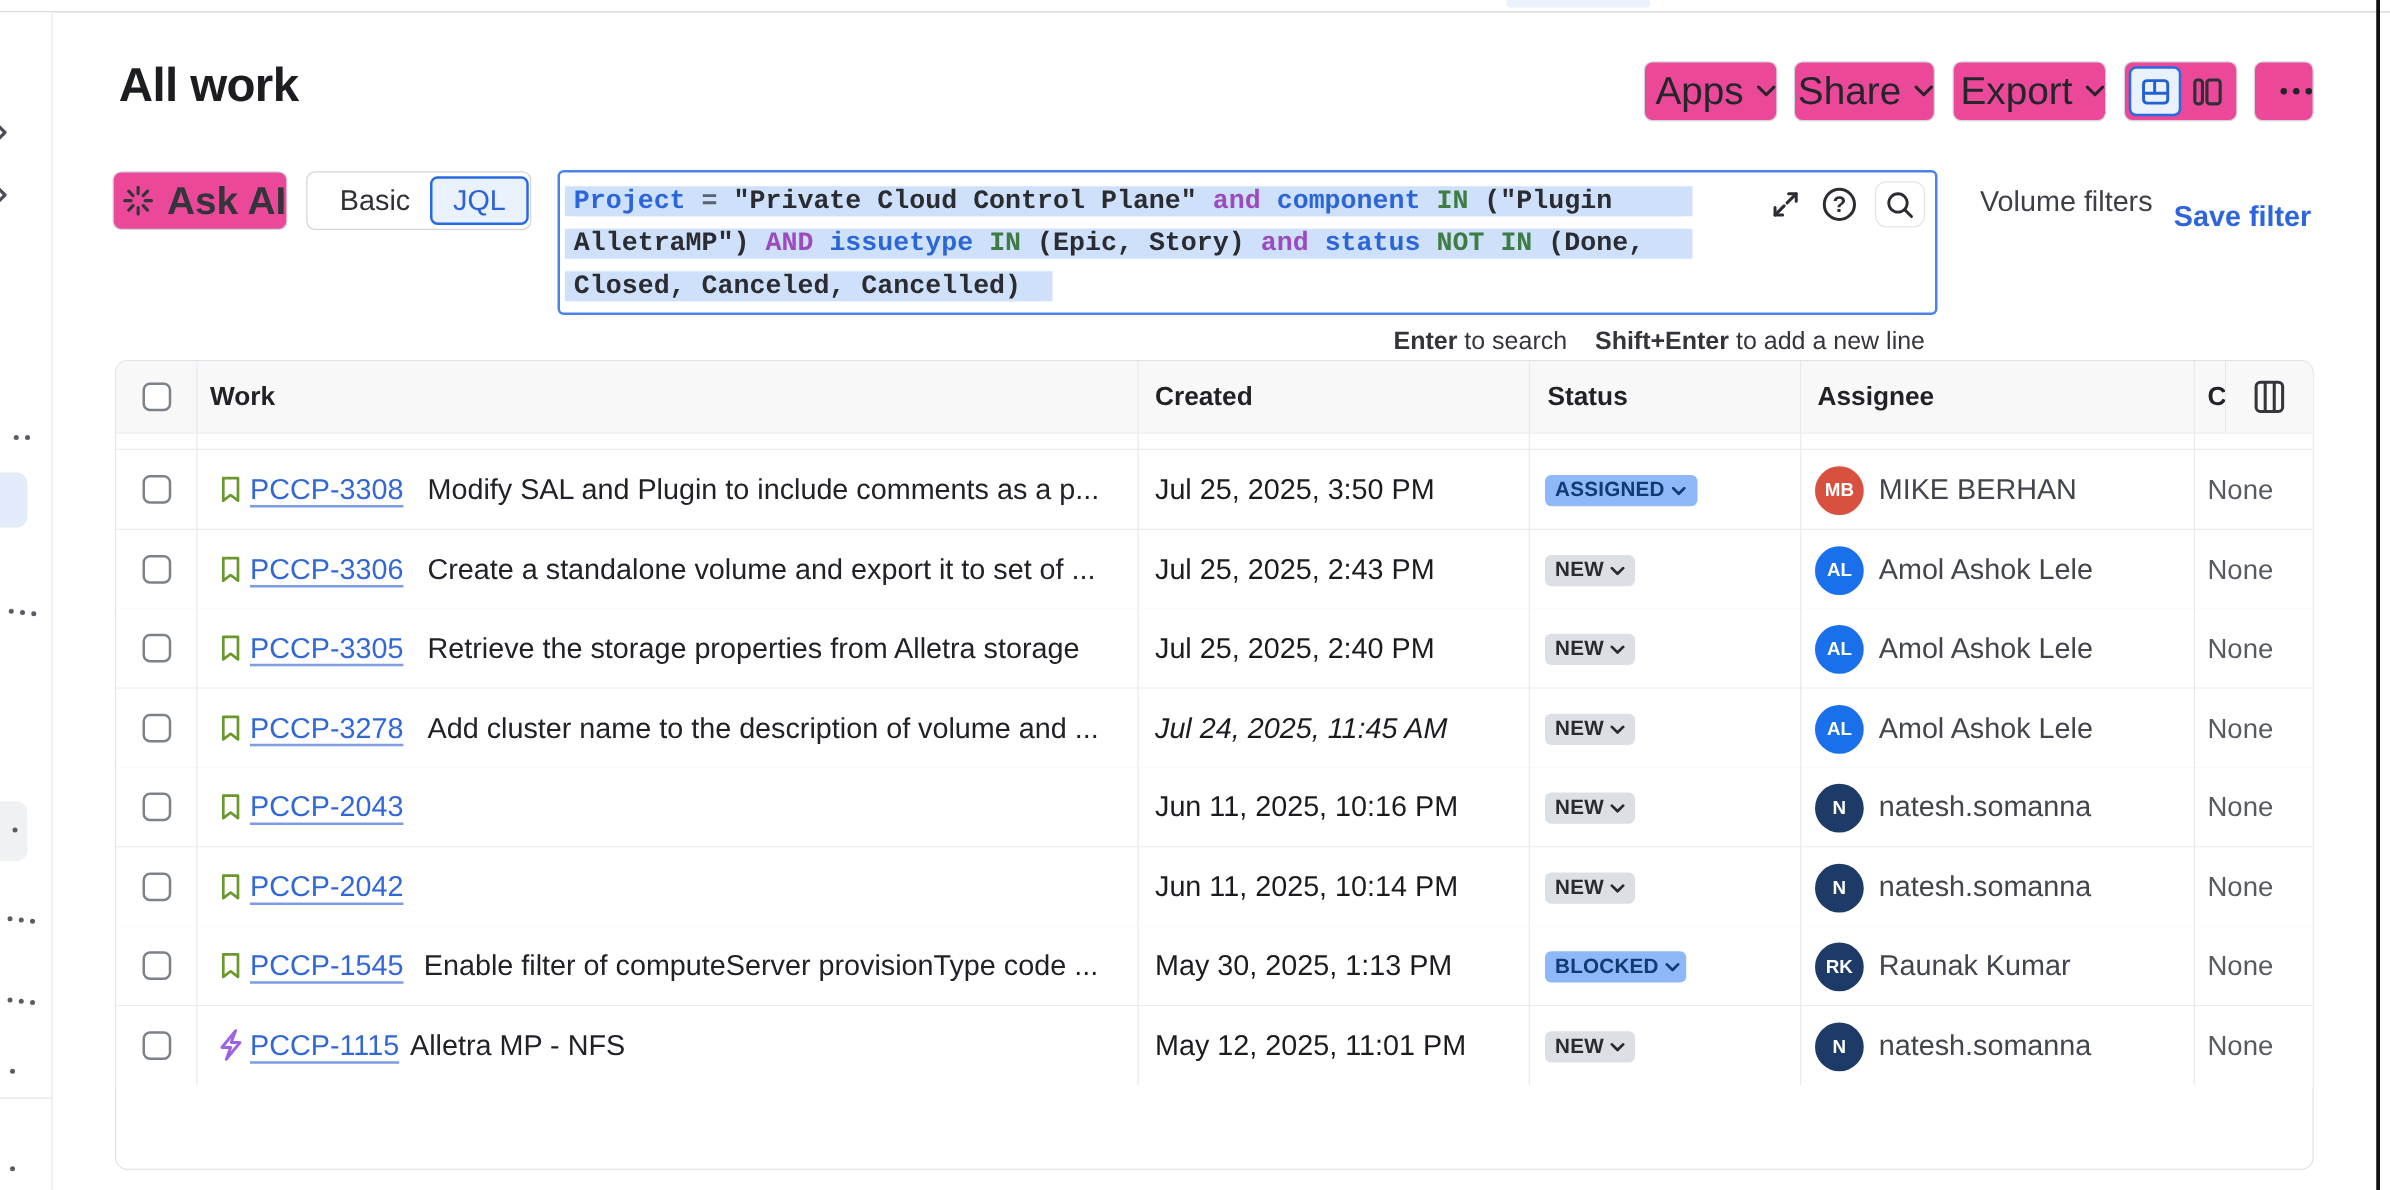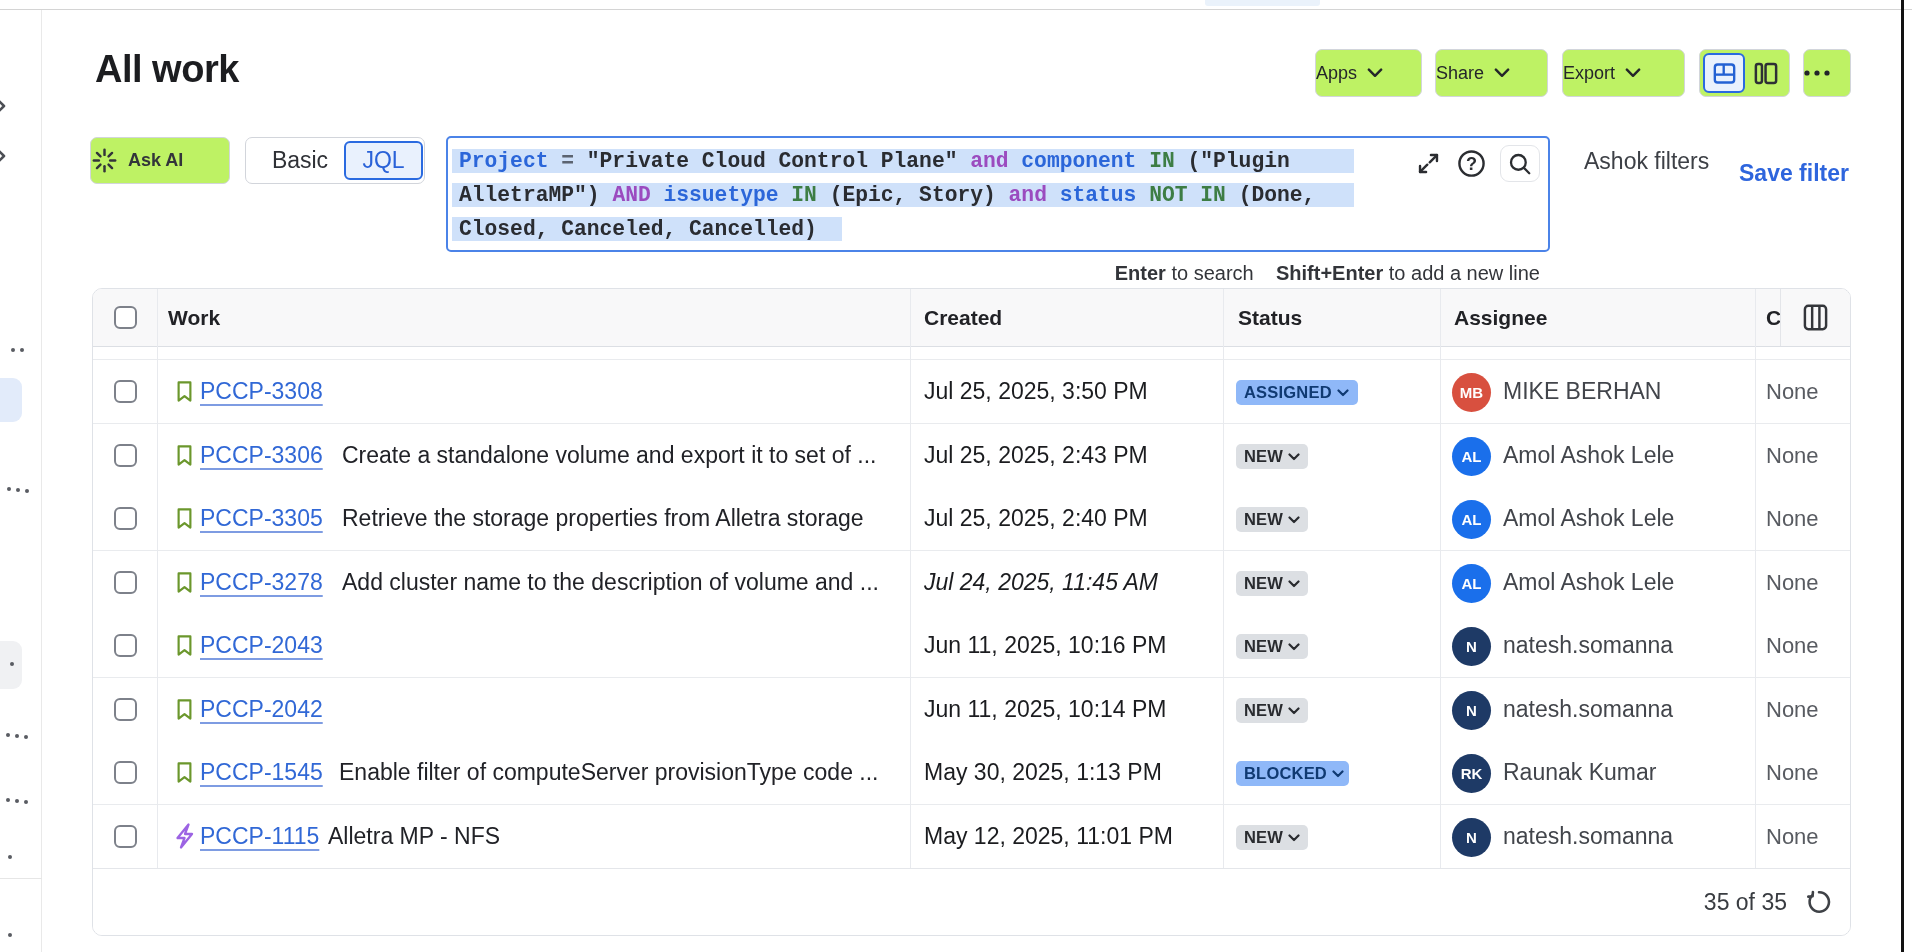--- a/index.html
+++ b/index.html
@@ -6,23 +6,23 @@
   html,body { width:1912px; height:952px; background:#fff; overflow:hidden;
     font-family:"Liberation Sans", sans-serif; }
   .abs { position:absolute; }
   
   #topline { position:absolute; left:0; top:9px; width:1912px; height:1px; background:#d4d4d4; }
   #tabblue { position:absolute; left:1205px; top:0; width:115px; height:6px; background:#eaf2fb; border-radius:0 0 3px 3px;}
   #rightedge { position:absolute; left:1901px; top:0; width:3px; height:952px; background:#111; }
   #rail { position:absolute; left:0; top:10px; width:42px; height:942px; background:#fff; border-right:1px solid #e9e9e9; }
   
   h1 { position:absolute; left:95px; top:48px; font-size:38px; font-weight:700; color:#1c1d20; letter-spacing:-0.5px;}
-  .btn { position:absolute; height:48px; border:1px solid #d2d5db; border-radius:7px; background:#bef264;
-    display:flex; align-items:center; justify-content:flex-start; gap:10px;
-    font-size:18px; font-weight:500; color:#24262a; }
+  .btn { position:absolute; height:48px; border:1px solid #d2d5db; border-radius:7px; background:#ec4899;
+    display:flex; align-items:center; justify-content:flex-end; gap:10px;
+    font-size:31px; font-weight:500; color:#24262a; }
   .chev { width:16px; height:10px; }
   
   .askai { left:90px; top:137px; width:140px; height:47px; font-weight:600; color:#33353a;}
   .toggle { position:absolute; left:245px; top:137px; width:180px; height:47px; border:1px solid #d2d5db; border-radius:7px; background:#fff; display:flex; align-items:center; }
   .toggle .basic { flex:1; text-align:center; font-size:23px; font-weight:500; color:#2f3136; }
   .toggle .jql { position:absolute; right:1px; top:3px; bottom:3px; width:79px; border:2px solid #2a6ae0; background:#e9f1fd; border-radius:6px;
      display:flex; align-items:center; justify-content:center; font-size:23px; font-weight:400; color:#2a62d8;}
   #jqlbox { position:absolute; left:446px; top:136px; width:1104px; height:116px; border:2px solid #4b83e8; border-radius:5px; background:#fff; }
   #jqltext { position:absolute; left:11px; top:6px; font-family:"Liberation Mono", monospace; font-size:21.3px; font-weight:700; line-height:34px; white-space:pre; color:#2a2c31; }
   .sel { background:#cfe1fa; box-shadow:-7px 0 0 #cfe1fa; }
@@ -158,21 +158,21 @@
       </svg>
     <div style="width:40px; height:37px; border:1px solid #e3e5e9; border-radius:9px; display:flex; align-items:center; justify-content:center;">
       <svg width="26" height="26" viewBox="0 0 24 24" fill="none" stroke="#2b2d31" stroke-width="2.1" stroke-linecap="round">
           <circle cx="10.5" cy="10.5" r="6.8"></circle>
           <line x1="15.6" y1="15.6" x2="20.5" y2="20.5"></line>
         </svg>
     </div>
   </div>
 </div>
 <div class="hint"><b>Enter</b> to search&nbsp;&nbsp;&nbsp;&nbsp;<b>Shift+Enter</b> to add a new line</div>
-<div class="clearf">Ashok filters</div>
+<div class="clearf">Volume filters</div>
 <div class="savef">Save filter</div>
 
 <div id="tbl">
   <div id="thead">
     <div class="cbx" style="top:17px;"></div>
     <div class="hlabel" style="left:75px;">Work</div>
     <div class="hlabel" style="left:831px;">Created</div>
     <div class="hlabel" style="left:1145px;">Status</div>
     <div class="hlabel" style="left:1361px;">Assignee</div>
     <div class="hlabel" style="left:1673px;">C</div>
@@ -185,20 +185,21 @@
     </div>
   </div>
   <div class="row" style="top:58px; height:13px;"></div>
 
   <div class="row" style="top:71px;">
     <div class="cbx" style="top:20px;"></div>
     <svg class="abs" style="left:82px; top:19px;" width="19" height="25" viewBox="0 0 21 26" fill="none" stroke="#6b972c" stroke-width="2.4" stroke-linejoin="round">
         <path d="M4 3 h13 v20 l-6.5 -5 l-6.5 5 z"></path>
       </svg>
     <div class="key" style="top:18px;">PCCP-3308</div>
+    <div class="ttl" style="left:249px; top:18px;">Modify SAL and Plugin to include comments as a p...</div>
     <div class="date" style="top:18px;">Jul 25, 2025, 3:50 PM</div>
     <div class="pill blue" style="top:20px; width:122px;">ASSIGNED <svg width="12" height="8" viewBox="0 0 12 8">
           <polyline points="1.5,1.5 6,6 10.5,1.5" fill="none" stroke="#103a72" stroke-width="2.2" stroke-linecap="round" stroke-linejoin="round"></polyline>
         </svg></div>
     <div class="av" style="top:13px; background:#d8503f;">MB</div>
     <div class="nm" style="top:18px;">MIKE BERHAN</div>
     <div class="none" style="top:19px;">None</div>
   </div>
   <div class="row" style="top:135px;">
     <div class="cbx" style="top:20px;"></div>
@@ -301,20 +302,13 @@
         </svg></div>
     <div class="av" style="top:13px; background:#1e3a66;">N</div>
     <div class="nm" style="top:18px;">natesh.somanna</div>
     <div class="none" style="top:19px;">None</div>
   </div>
   <div class="vline" style="left:64px;"></div>
   <div class="vline" style="left:817px;"></div>
   <div class="vline" style="left:1130px;"></div>
   <div class="vline" style="left:1347px;"></div>
   <div class="vline" style="left:1662px;"></div>
-  <div id="tfoot">
-    <div style="position:absolute; right:63px; top:20px; font-size:23px; color:#393c41;">35 of 35</div>
-    <svg style="position:absolute; right:17px; top:19px;" width="28" height="28" viewBox="0 0 24 24" fill="none" stroke="#3f4247" stroke-width="2.2" stroke-linecap="round" stroke-linejoin="round">
-        <path d="M6.2 6.3 A 8.3 8.3 0 1 0 12 3.7"></path>
-        <polyline points="2.8,7.4 6.5,7.1 6.8,3.4"></polyline>
-      </svg>
-  </div>
 </div>
 
 </body></html>

